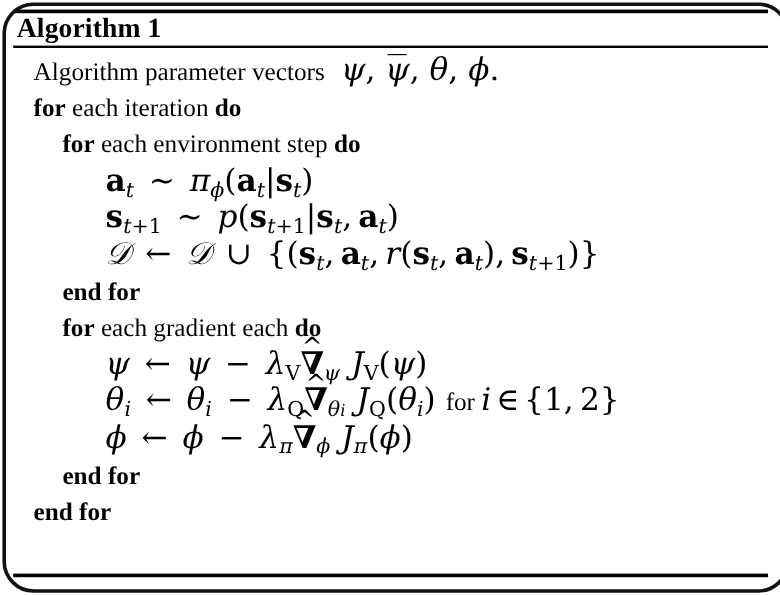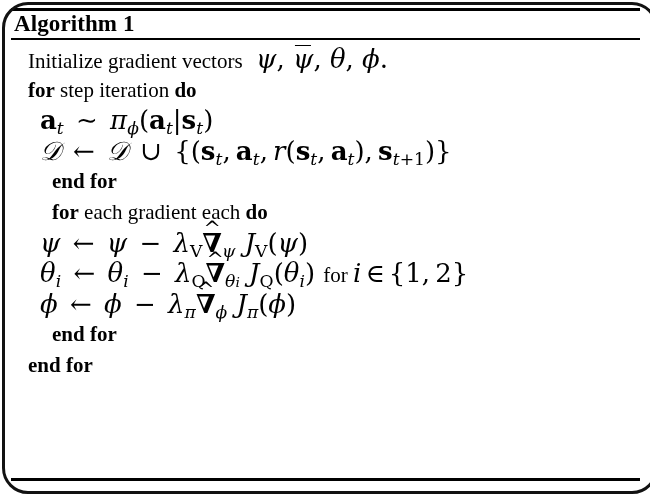--- a/index.html
+++ b/index.html
@@ -77,21 +77,21 @@
 
   .line {
     position: relative;
     height: 30.6px;
     white-space: nowrap;
     font-size: 21px;
     line-height: 30.6px;
   }
   .ind-0 { padding-left: 28px; }
   .ind-1 { padding-left: 52px; }
-  .ind-2 { padding-left: 40px; }
+  .ind-2 { padding-left: 40px; margin-left: 48px; }
 
   .kw { font-weight: bold; }
 
   
   .math {
     font-family: "DejaVu Serif", "Liberation Serif", serif;
     font-style: italic;
     font-size: 26px;
   }
   .mathup { font-style: normal; }
@@ -143,44 +143,56 @@
 
   <div class="title-line">
     <span class="title-label">Algorithm 1</span>
   </div>
 
   <div class="rule rule-mid"></div>
 
   <div class="body">
 
     <div class="line ind-0">
-      <span>Initialize gradient vectors</span>
+      <span>Algorithm parameter vectors</span>
       <span class="math">
         &nbsp;𝜓<span class="mathup">,</span>
         <span class="bar-wrap">𝜓<span class="bar"></span></span><span class="mathup">,</span>
         𝜃<span class="mathup">,</span>
         𝜙<span class="mathup">.</span>
       </span>
     </div>
 
     <div class="line ind-0">
       <span class="kw">for</span>
-      <span>step iteration</span>
+      <span>each iteration</span>
       <span class="kw">do</span>
     </div>
 
+    <div class="line ind-1">
+      <span class="kw">for</span>
+      <span>each environment step</span>
+      <span class="kw">do</span>
+    </div>
 
     <div class="line ind-2">
       <span class="math">
         <span class="bfup">a</span><span class="sub">t</span>
         <span class="op">∼</span>
         𝜋<span class="sub">ϕ</span><span class="mathup">(</span><span class="bfup">a</span><span class="sub">t</span><span class="mathup">|</span><span class="bfup">s</span><span class="sub">t</span><span class="mathup">)</span>
       </span>
     </div>
 
+    <div class="line ind-2">
+      <span class="math">
+        <span class="bfup">s</span><span class="sub">t<span class="subup">+1</span></span>
+        <span class="op">∼</span>
+        p<span class="mathup">(</span><span class="bfup">s</span><span class="sub">t<span class="subup">+1</span></span><span class="mathup">|</span><span class="bfup">s</span><span class="sub">t</span><span class="mathup">, </span><span class="bfup">a</span><span class="sub">t</span><span class="mathup">)</span>
+      </span>
+    </div>
 
     <div class="line ind-2">
       <span class="math">
         <span class="cal">𝒟</span>
         <span class="op">←</span>
         <span class="cal">𝒟</span>
         <span class="op">∪</span>
         <span class="mathup">{(</span><span class="bfup">s</span><span class="sub">t</span><span class="mathup">, </span><span class="bfup">a</span><span class="sub">t</span><span class="mathup">, </span>r<span class="mathup">(</span><span class="bfup">s</span><span class="sub">t</span><span class="mathup">, </span><span class="bfup">a</span><span class="sub">t</span><span class="mathup">), </span><span class="bfup">s</span><span class="sub">t<span class="subup">+1</span></span><span class="mathup">)}</span>
       </span>
     </div>

